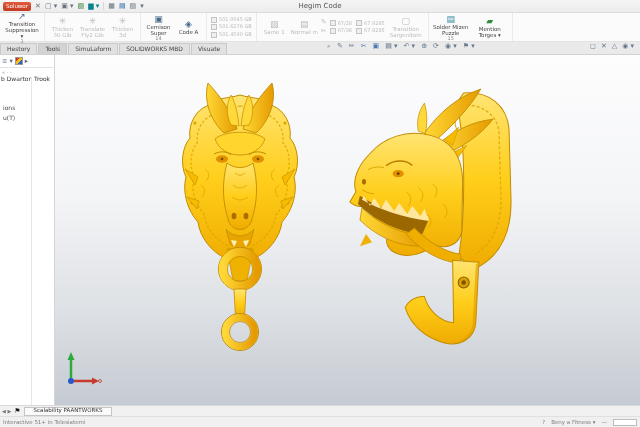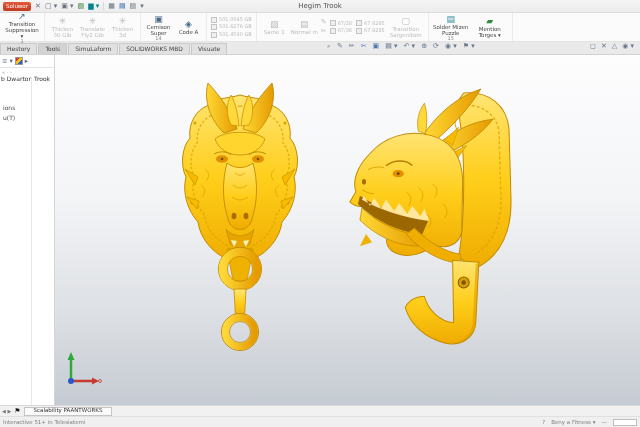--- a/index.html
+++ b/index.html
@@ -77,21 +77,21 @@
   <span class="tb-ic">✕</span>
   <span class="tb-ic">▢ ▾</span>
   <span class="tb-ic">▣ ▾</span>
   <span class="tb-ic c-green">▨</span>
   <span class="tb-ic c-teal">▆ ▾</span>
   <span class="tb-sep"></span>
   <span class="tb-ic">▦</span>
   <span class="tb-ic c-blue">▤</span>
   <span class="tb-ic">▧</span>
   <span class="tb-ic">▾</span>
-  <span class="tb-title">Hegim Trook</span>
+  <span class="tb-title">Hegim Code</span>
 </div>
 
 <div class="ribbon">
   <div class="rgroup">
     <div class="rbtn">
       <span class="ic">↗</span>
       <span class="lb">Transition Suppression ▾</span>
       <span class="sb">1</span>
     </div>
   </div>

